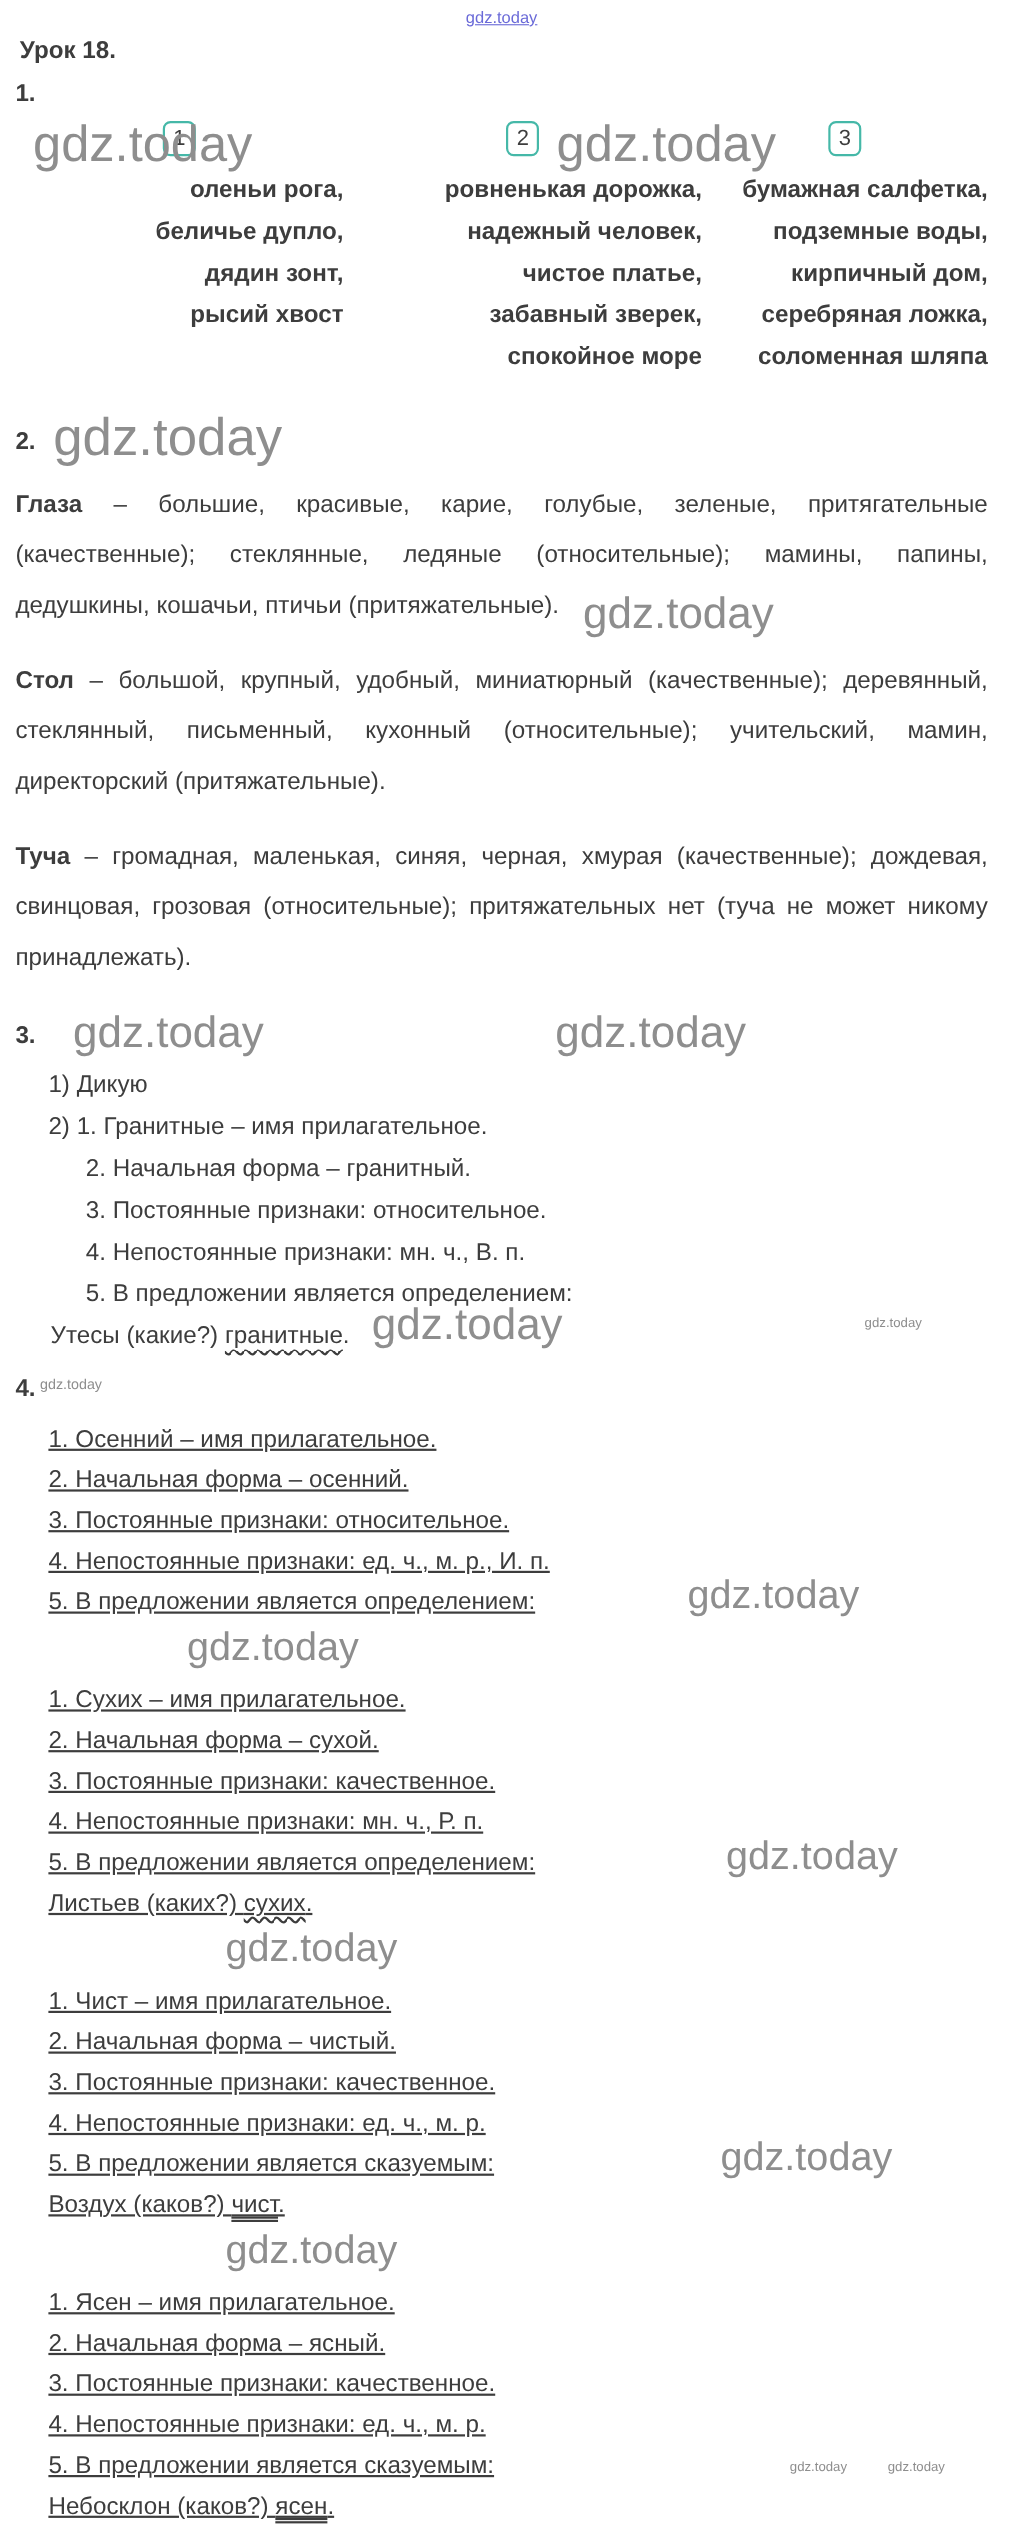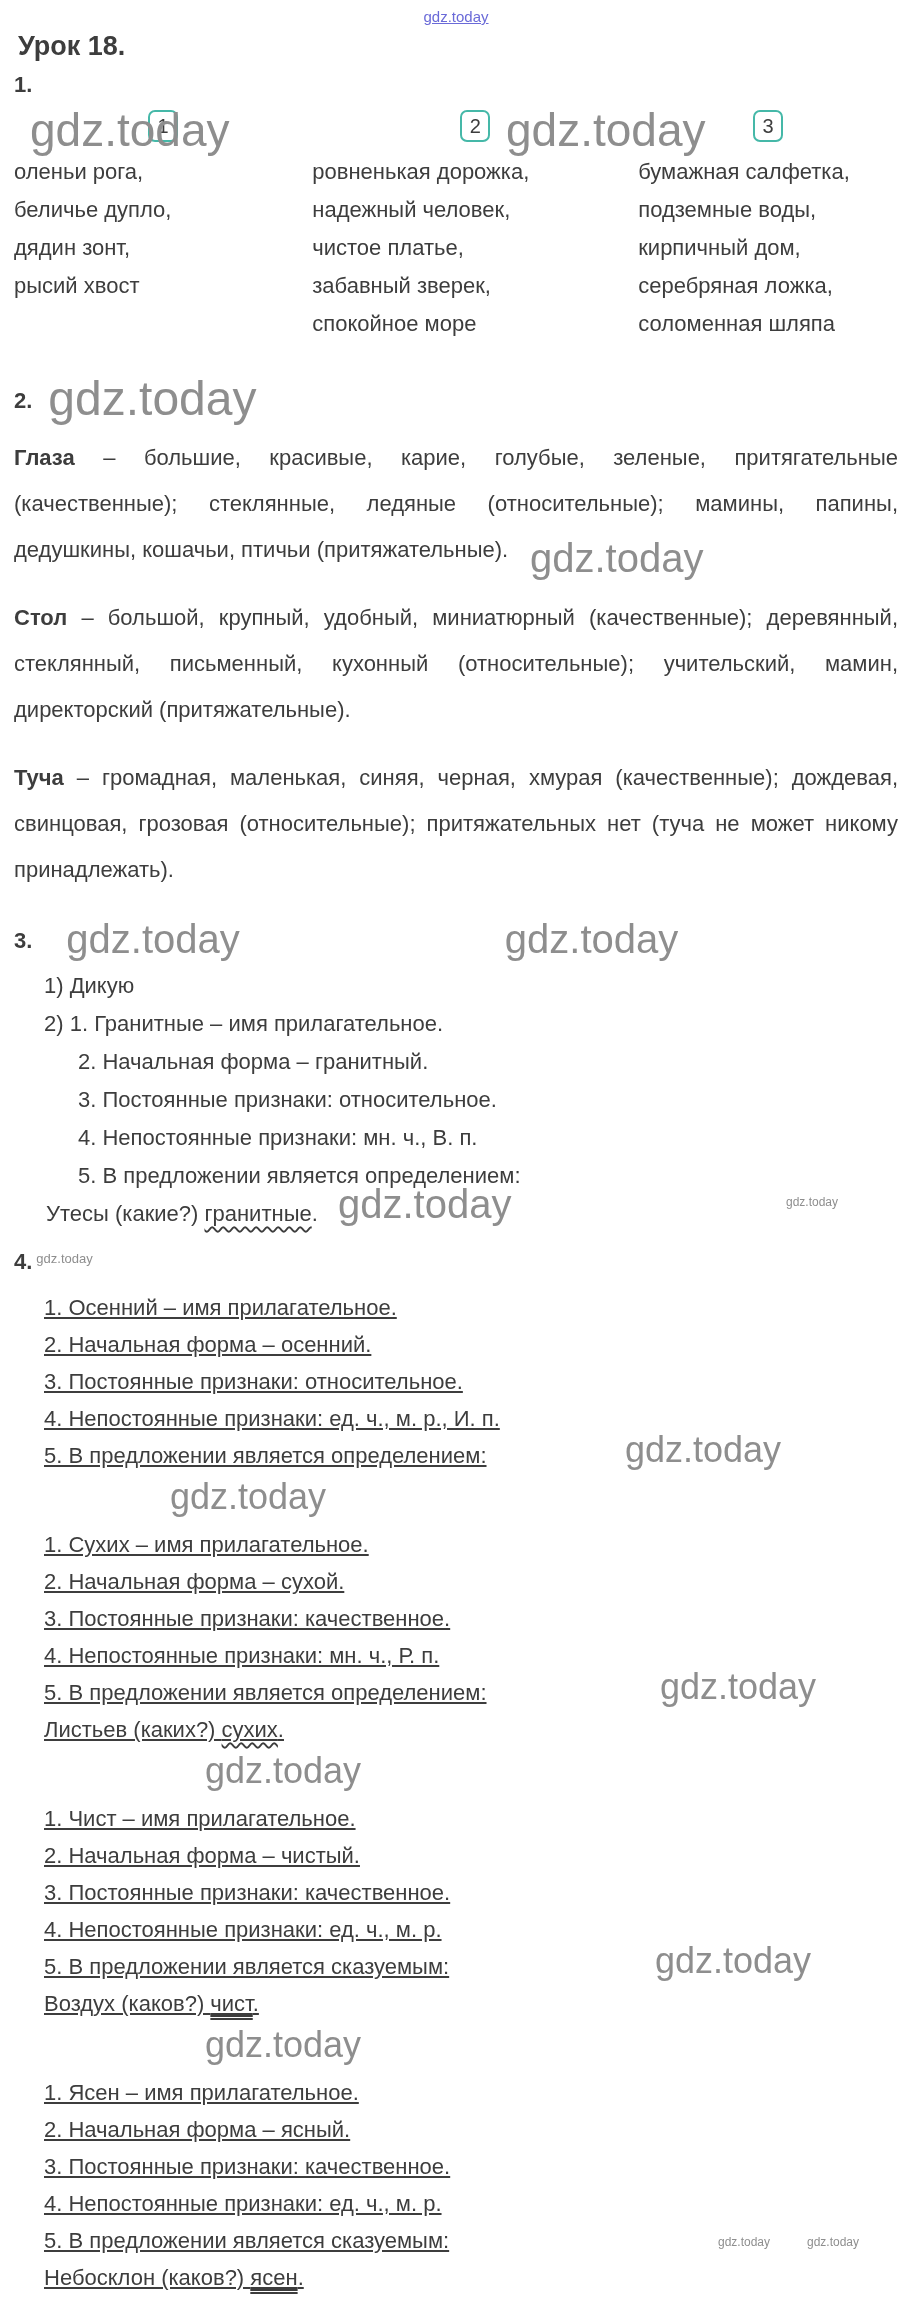--- a/index.html
+++ b/index.html
@@ -2,35 +2,35 @@
 <html><head>
 <meta charset="utf-8">
 <style>
   html,body{margin:0;padding:0;background:#ffffff;}
   .page{position:relative;width:912px;height:2309px;overflow:hidden;background:#fff;
     font-family:"Liberation Sans","DejaVu Sans",sans-serif;color:#3d3d3d;
     font-size:22px;padding:8px 14px 24px 14px;box-sizing:border-box;}
   .wm{color:#8e8e8e;white-space:nowrap;}
   .wm-top{display:block;text-align:center;font-size:15px;color:#6a6ad8;
     text-decoration:underline;margin:0 auto 4px auto;width:fit-content;cursor:pointer;}
-  .lesson-title{font-weight:700;font-size:27px;margin:6px 0 0 4px;line-height:30px;}
+  .lesson-title{font-weight:700;font-size:22px;margin:6px 0 0 4px;line-height:30px;}
   .ex-num{font-weight:700;font-size:22px;}
 
   
   .ex1{margin-top:10px;}
   .ex1>.ex-num{display:block;line-height:28px;}
   .cols{display:flex;position:relative;}
   .col-1{width:302px;}
   .col-2{width:330px;}
   .col-3{width:263px;}
   .col-head{height:54px;display:flex;align-items:center;justify-content:center;}
   .badge{width:30px;height:32px;border:2px solid #45b8a8;border-radius:7px;
     display:flex;align-items:center;justify-content:center;font-size:20px;
     background:#fff;box-sizing:border-box;}
-  .col-item{text-align:left;line-height:38px;}
+  .col-item{text-align:right;line-height:38px;font-weight:bold;}
   .wm-col1{position:absolute;left:16px;top:4px;font-size:46px;z-index:2;}
   .wm-col2{position:absolute;left:492px;top:4px;font-size:46px;z-index:2;}
 
   
   .ex2{margin-top:30px;}
   .ex2-head{height:56px;display:flex;align-items:center;}
   .ex2-head .wm{font-size:48px;margin-left:16px;margin-top:-6px;}
   .para{text-align:justify;line-height:46px;margin-top:10px;position:relative;}
   .para.first{margin-top:6px;}
   .wm-p1{position:absolute;left:516px;bottom:-8px;font-size:40px;}

